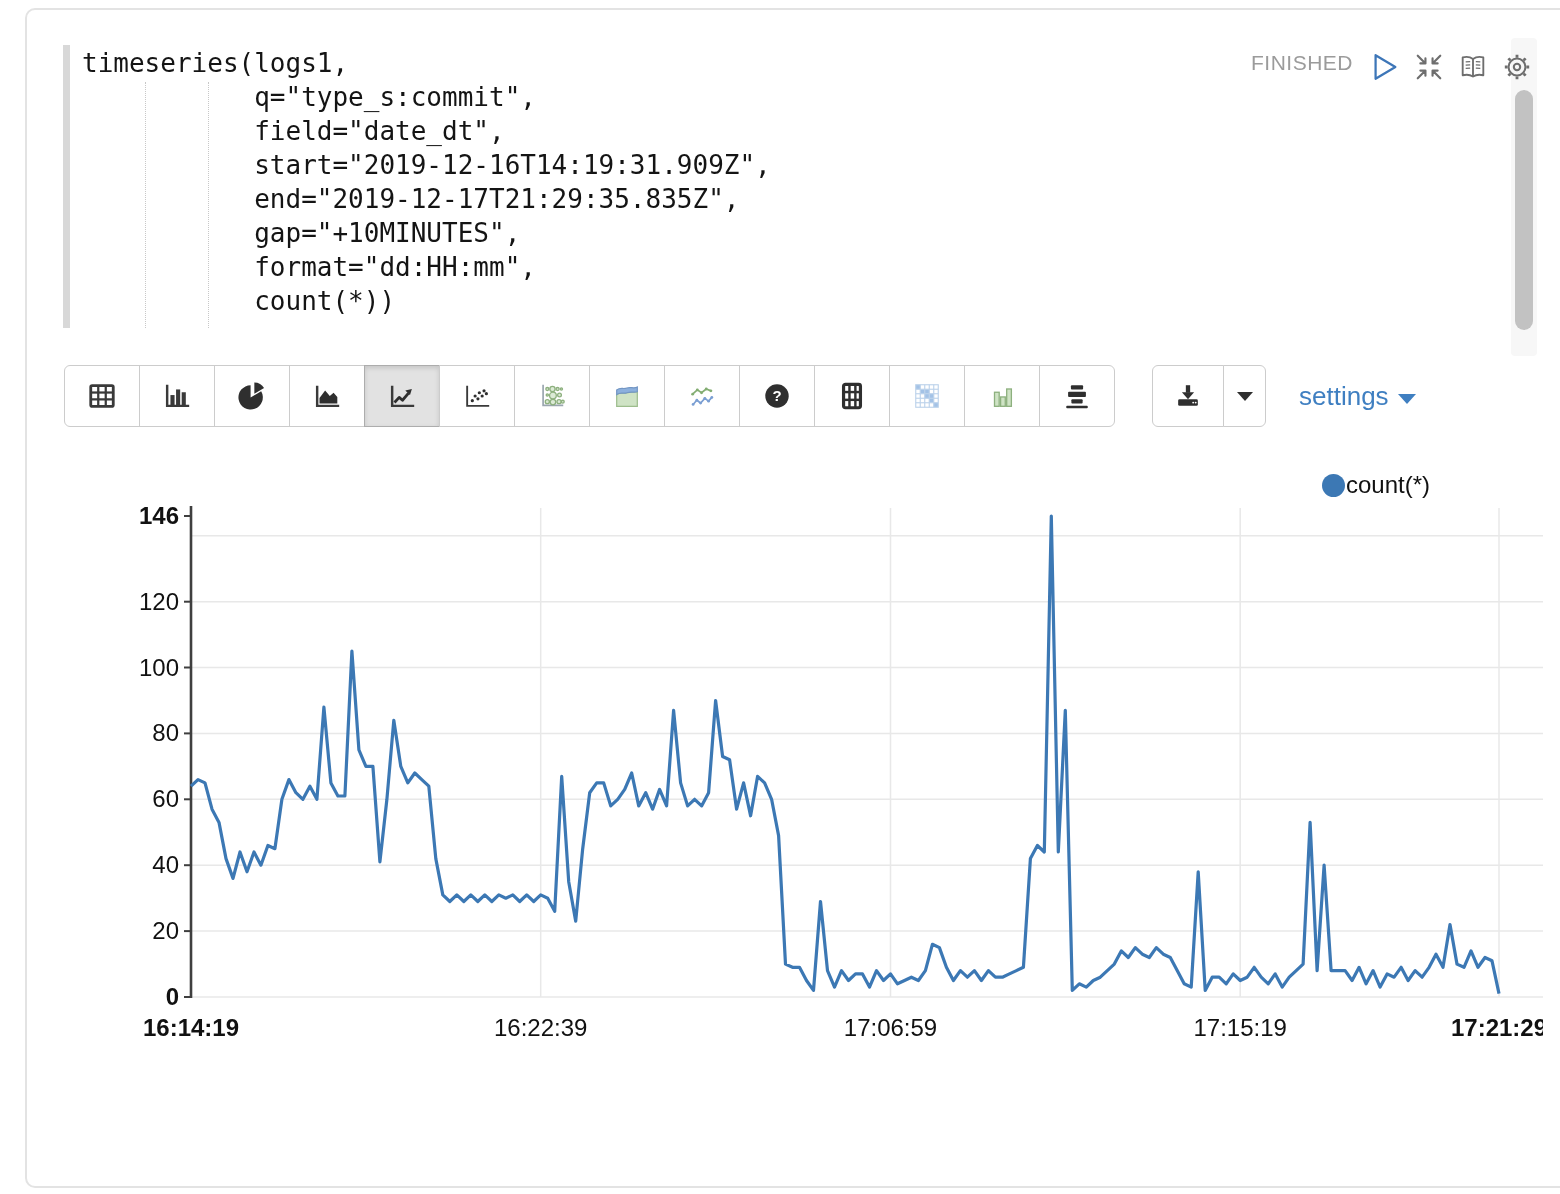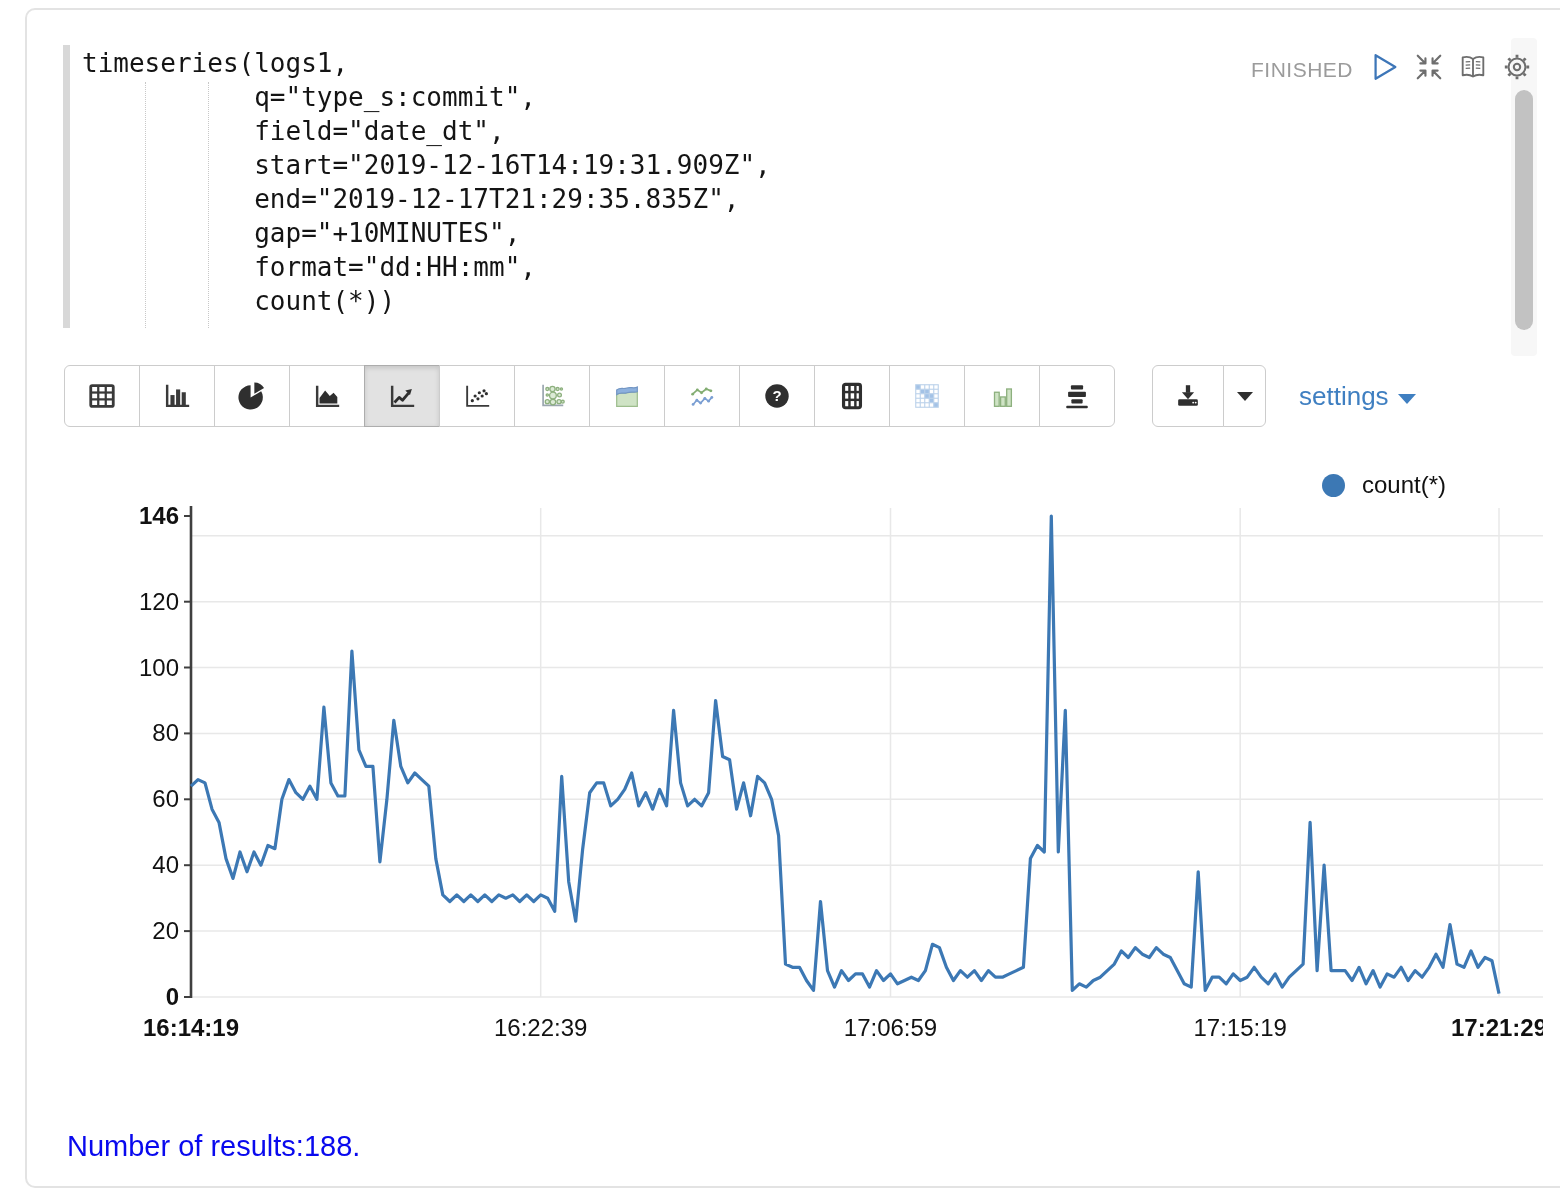--- a/index.html
+++ b/index.html
@@ -14,21 +14,21 @@
   .ig1 { left:118px; } .ig2 { left:181px; }
   .code { position:absolute; left:55px; top:36px; margin:0;
           font-family:"DejaVu Sans Mono", monospace; font-size:26px; line-height:34px;
           color:#141414; white-space:pre; }
   .ed-scrollbar { position:absolute; left:1484px; top:28px; width:26px; height:318px;
                   background:#f7f7f7; border-radius:4px; }
   .ed-thumb { position:absolute; left:4px; top:52px; width:18px; height:240px;
               background:#c2c2c2; border-radius:9px; }
 
   
-  .status { position:absolute; top:48px; right:214px; font-size:21px; color:#9b9b9b; letter-spacing:.5px; }
+  .status { position:absolute; top:41px; right:214px; font-size:21px; color:#9b9b9b; letter-spacing:.5px; }
   .hdr-icons { position:absolute; top:40px; right:33px; display:flex; gap:10px; align-items:center; }
   .hdr-btn { background:none; border:none; padding:0; width:34px; height:34px;
              display:flex; align-items:center; justify-content:center; cursor:pointer; }
 
   
   .toolbar { position:absolute; left:0; top:355px; width:100%; height:62px; }
   .ct-group { position:absolute; left:37px; top:0; display:flex; }
   .ct-btn { width:76px; height:62px; background:#fff; border:1px solid #ccc; margin-left:-1px;
             display:flex; align-items:center; justify-content:center; padding:0; cursor:pointer; }
   .ct-btn:first-child { margin-left:0; border-radius:6px 0 0 6px; }
@@ -40,21 +40,21 @@
   .dl-caret-btn { width:43px; height:62px; background:#fff; border:1px solid #ccc; margin-left:-1px;
             border-radius:0 6px 6px 0; display:flex; align-items:center; justify-content:center; cursor:pointer; }
   .caret-dark { width:0; height:0; border-left:8px solid transparent; border-right:8px solid transparent;
             border-top:9px solid #2f2f2f; }
   .settings { position:absolute; left:1272px; top:0; height:62px; display:flex; align-items:center;
             font-size:26px; color:#3f7fc1; cursor:pointer; }
   .caret-blue { width:0; height:0; border-left:9px solid transparent; border-right:9px solid transparent;
             border-top:10px solid #3f7fc1; margin-left:9px; margin-top:5px; display:inline-block; }
 
   
-  .legend { position:absolute; left:1295px; top:461px; display:flex; align-items:center; gap:17px; }
+  .legend { position:absolute; left:1295px; top:461px; display:flex; align-items:center; gap:1px; }
   .legend-dot { width:23px; height:23px; border-radius:50%; background:#3c78b4; }
   .legend-label { font-size:24px; color:#111; }
   #chart { position:absolute; left:0; top:432px; width:1516px; height:640px; }
   .results { position:absolute; left:40px; top:1120px; font-size:29px; color:#0909ee; }
 </style>
 </head>
 <body>
 
 <div class="page">
   <div class="card">
@@ -334,15 +334,14 @@
         <line x1="157" y1="74.0" x2="164" y2="74.0" stroke="#3f3f3f" stroke-width="2"></line>
         <text x="152" y="82.0" text-anchor="end" font-size="24" fill="#111" font-weight="bold">146</text>
         <text x="164.0" y="594" text-anchor="middle" font-size="24" fill="#111" font-weight="bold">16:14:19</text>
         <text x="513.7" y="594" text-anchor="middle" font-size="24" fill="#111">16:22:39</text>
         <text x="863.5" y="594" text-anchor="middle" font-size="24" fill="#111">17:06:59</text>
         <text x="1213.2" y="594" text-anchor="middle" font-size="24" fill="#111">17:15:19</text>
         <text x="1472.0" y="594" text-anchor="middle" font-size="24" fill="#111" font-weight="bold">17:21:29</text>
         <polyline points="164.0,344.2 171.0,337.6 178.0,340.9 185.0,367.2 192.0,380.4 199.0,416.6 206.0,436.4 213.0,410.0 220.0,429.8 227.0,410.0 233.9,423.2 240.9,403.5 247.9,406.7 254.9,357.3 261.9,337.6 268.9,350.7 275.9,357.3 282.9,344.2 289.9,357.3 296.9,265.1 303.9,340.9 310.9,354.0 317.9,354.0 324.9,209.1 331.9,307.9 338.9,324.4 345.9,324.4 352.9,419.9 359.9,357.3 366.8,278.3 373.8,324.4 380.8,340.9 387.8,331.0 394.8,337.6 401.8,344.2 408.8,416.6 415.8,452.9 422.8,459.5 429.8,452.9 436.8,459.5 443.8,452.9 450.8,459.5 457.8,452.9 464.8,459.5 471.8,452.9 478.8,456.2 485.8,452.9 492.7,459.5 499.7,452.9 506.7,459.5 513.7,452.9 520.7,456.2 527.7,469.3 534.7,334.3 541.7,439.7 548.7,479.2 555.7,406.7 562.7,350.7 569.7,340.9 576.7,340.9 583.7,363.9 590.7,357.3 597.7,347.4 604.7,331.0 611.7,363.9 618.7,350.7 625.6,367.2 632.6,347.4 639.6,363.9 646.6,268.4 653.6,340.9 660.6,363.9 667.6,357.3 674.6,363.9 681.6,350.7 688.6,258.5 695.6,314.5 702.6,317.8 709.6,367.2 716.6,340.9 723.6,373.8 730.6,334.3 737.6,340.9 744.6,357.3 751.6,393.6 758.5,522.1 765.5,525.3 772.5,525.3 779.5,538.5 786.5,548.4 793.5,459.5 800.5,528.6 807.5,545.1 814.5,528.6 821.5,538.5 828.5,531.9 835.5,531.9 842.5,545.1 849.5,528.6 856.5,538.5 863.5,531.9 870.5,541.8 877.5,538.5 884.4,535.2 891.4,538.5 898.4,528.6 905.4,502.3 912.4,505.6 919.4,525.3 926.4,538.5 933.4,528.6 940.4,535.2 947.4,528.6 954.4,538.5 961.4,528.6 968.4,535.2 975.4,535.2 982.4,531.9 989.4,528.6 996.4,525.3 1003.4,416.6 1010.4,403.5 1017.3,410.0 1024.3,74.0 1031.3,410.0 1038.3,268.4 1045.3,548.4 1052.3,541.8 1059.3,545.1 1066.3,538.5 1073.3,535.2 1080.3,528.6 1087.3,522.1 1094.3,508.9 1101.3,515.5 1108.3,505.6 1115.3,512.2 1122.3,515.5 1129.3,505.6 1136.3,512.2 1143.3,515.5 1150.2,528.6 1157.2,541.8 1164.2,545.1 1171.2,429.8 1178.2,548.4 1185.2,535.2 1192.2,535.2 1199.2,541.8 1206.2,531.9 1213.2,538.5 1220.2,535.2 1227.2,525.3 1234.2,535.2 1241.2,541.8 1248.2,531.9 1255.2,545.1 1262.2,535.2 1269.2,528.6 1276.1,522.1 1283.1,380.4 1290.1,528.6 1297.1,423.2 1304.1,528.6 1311.1,528.6 1318.1,528.6 1325.1,538.5 1332.1,525.3 1339.1,541.8 1346.1,528.6 1353.1,545.1 1360.1,531.9 1367.1,535.2 1374.1,525.3 1381.1,538.5 1388.1,528.6 1395.1,535.2 1402.1,525.3 1409.0,512.2 1416.0,525.3 1423.0,482.5 1430.0,522.1 1437.0,525.3 1444.0,508.9 1451.0,525.3 1458.0,515.5 1465.0,518.8 1472.0,551.7" fill="none" stroke="#3c78b4" stroke-width="3.2" stroke-linejoin="round"></polyline>
       </svg>
 
-    <div class="results">Number of results:188.</div>
   </div>
 </div>
 
 </body></html>

